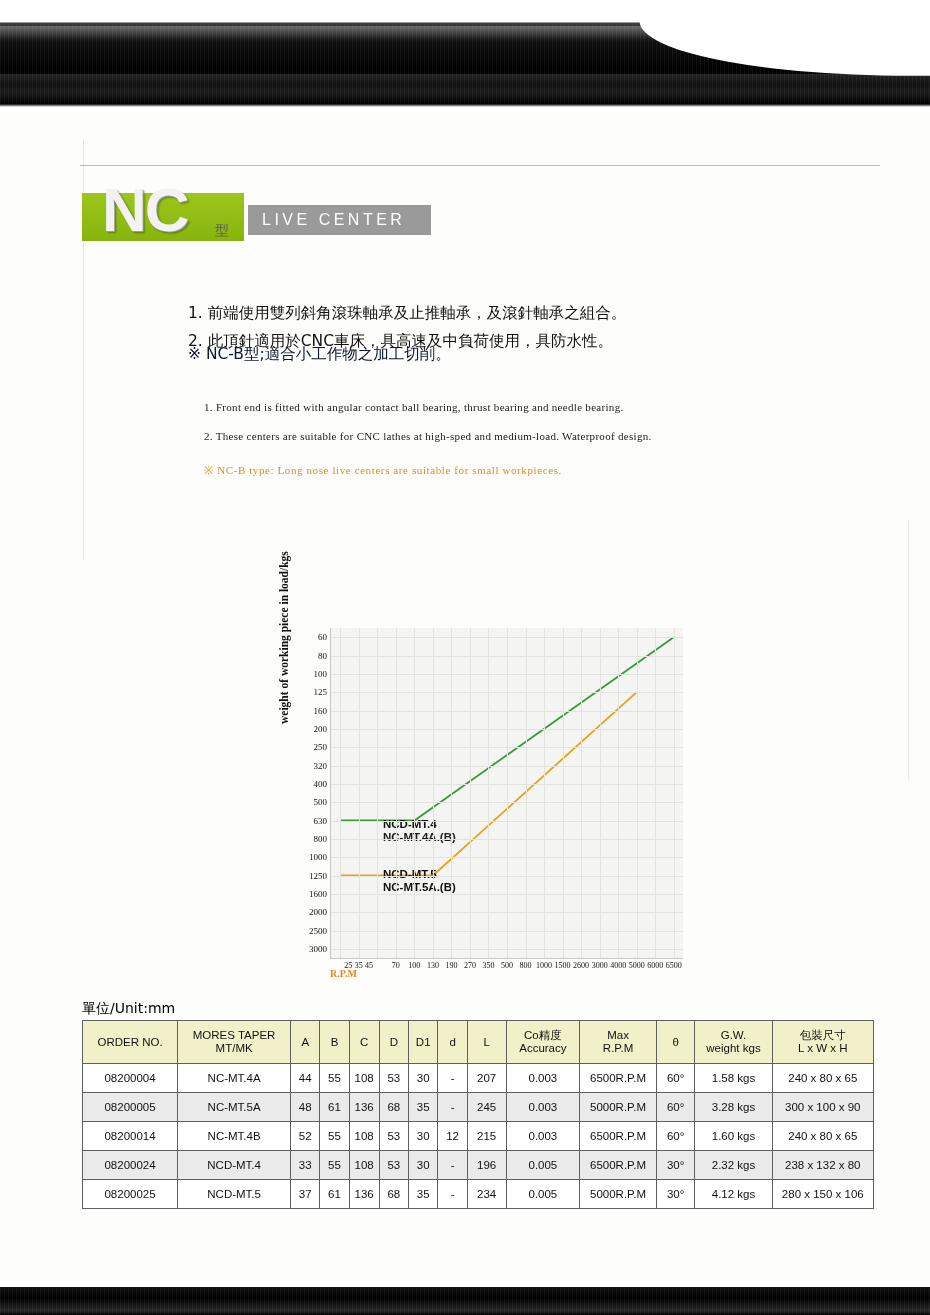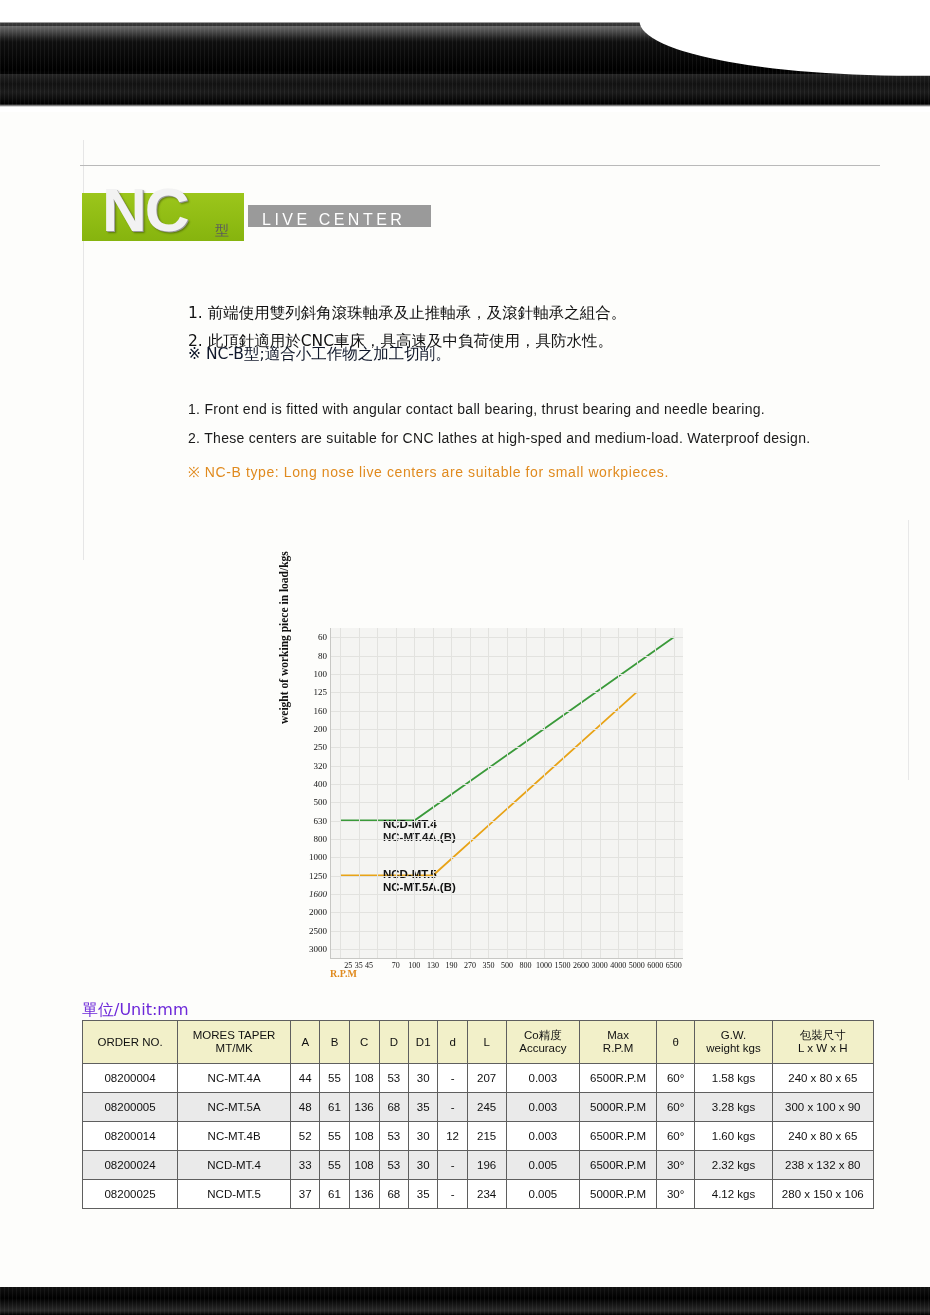--- a/index.html
+++ b/index.html
@@ -55,42 +55,42 @@
     color:#f2f2f2;
     text-shadow:1px 1px 0 #9a9a9a, 2px 2px 2px rgba(0,0,0,.35);
     line-height:62px;
   }
   .logo-xing{
     position:absolute;left:133px;top:39px;
     font-size:14px;color:#5c5c5c;
     font-family:"DejaVu Sans", sans-serif;
   }
   .logo-bar{
-    position:absolute;left:166px;top:22px;width:183px;height:22px;
+    position:absolute;left:166px;top:22px;width:183px;height:30px;
     background:#9a9a9a;
   }
   .logo-bar span{
     display:block;color:#fff;font-size:16px;letter-spacing:3.5px;
     line-height:30px;padding-left:14px;font-weight:500;
   }
 
   
   .txt{position:absolute;left:0;top:0;width:930px;}
   .cn-line{
     position:absolute;left:188px;
     font-family:"DejaVu Sans","Liberation Sans",sans-serif;
     font-size:15.5px;color:#111;white-space:nowrap;
   }
   .cn1{top:303px;}
   .cn2{top:331px;}
   .cn3{top:344px;color:#0f172a;}
   .en-line{
-    position:absolute;left:188px;
-    font-family:Liberation Sans, sans-serif;
-    font-size:14px;color:#1a1a1a;letter-spacing:.3px;white-space:nowrap;
+    position:absolute;left:204px;
+    font-family:Liberation Serif, serif;
+    font-size:11px;color:#1a1a1a;letter-spacing:.3px;white-space:nowrap;
   }
   .en1{top:401px;}
   .en2{top:430px;}
   .en3{top:462px;color:#e08a1e;letter-spacing:.6px;}
 
   
   .scan{
     position:absolute;left:83px;top:140px;width:1px;height:420px;background:#e6e6e6;
   }
   .scan2{
@@ -134,21 +134,21 @@
     font-family:"Liberation Sans",sans-serif;font-size:11.5px;font-weight:bold;
     color:#111;white-space:nowrap;line-height:13px;
   }
   .lbl-a{left:52px;top:190px;}
   .lbl-b{left:52px;top:240px;}
   .lbl-a .b{color:#1b1b1b;}
 
   
   .unit{
     position:absolute;left:82px;top:1000px;
-    font-family:"DejaVu Sans","Liberation Sans",sans-serif;font-size:16px;color:#6d28d9;
+    font-family:"DejaVu Sans","Liberation Sans",sans-serif;font-size:14px;color:#000000;
   }
   table.spec{
     position:absolute;left:82px;top:1020px;
     border-collapse:collapse;
     width:792px;
     font-family:"Liberation Sans",sans-serif;
     font-size:11.5px;
     background:#fff;
   }
   table.spec th,table.spec td{
@@ -293,21 +293,21 @@
       <div class="ytick" style="top: 174.167px;">500</div>
       <div class="gridh" style="top: 192.5px;"></div>
       <div class="ytick" style="top: 192.5px;">630</div>
       <div class="gridh" style="top: 210.833px;"></div>
       <div class="ytick" style="top: 210.833px;">800</div>
       <div class="gridh" style="top: 229.167px;"></div>
       <div class="ytick" style="top: 229.167px;">1000</div>
       <div class="gridh" style="top: 247.5px;"></div>
       <div class="ytick" style="top: 247.5px;">1250</div>
       <div class="gridh" style="top: 265.833px;"></div>
-      <div class="ytick" style="top: 265.833px; font-style: italic;">1600</div>
+      <div class="ytick" style="top: 265.833px;">1600</div>
       <div class="gridh" style="top: 284.167px;"></div>
       <div class="ytick" style="top: 284.167px;">2000</div>
       <div class="gridh" style="top: 302.5px;"></div>
       <div class="ytick" style="top: 302.5px;">2500</div>
       <div class="gridh" style="top: 320.833px;"></div>
       <div class="ytick" style="top: 320.833px;">3000</div>
     </div>
   <div class="rpm">R.P.M</div>
 </div>
 

